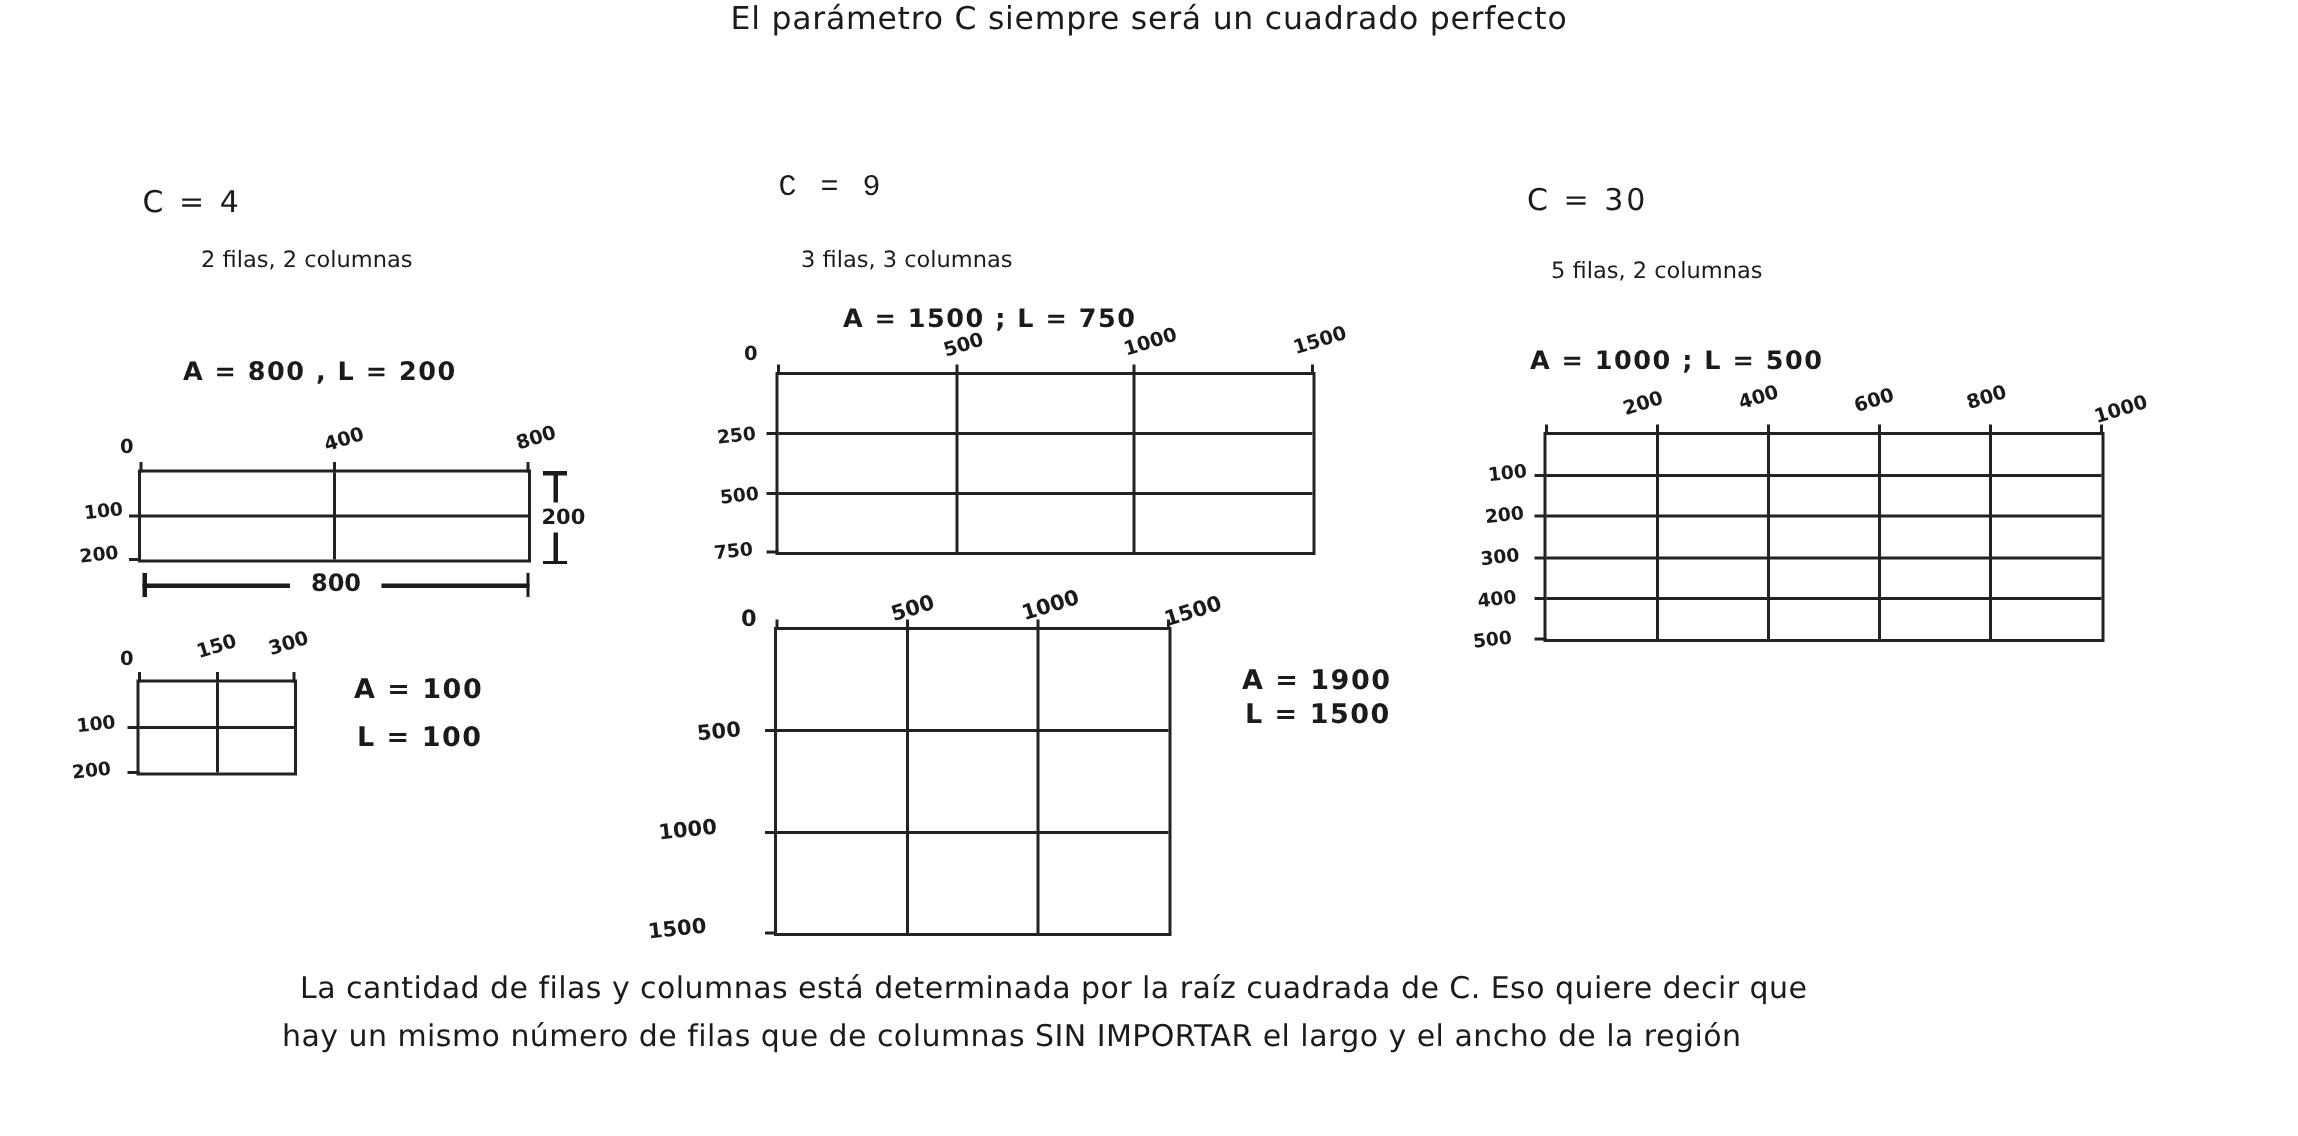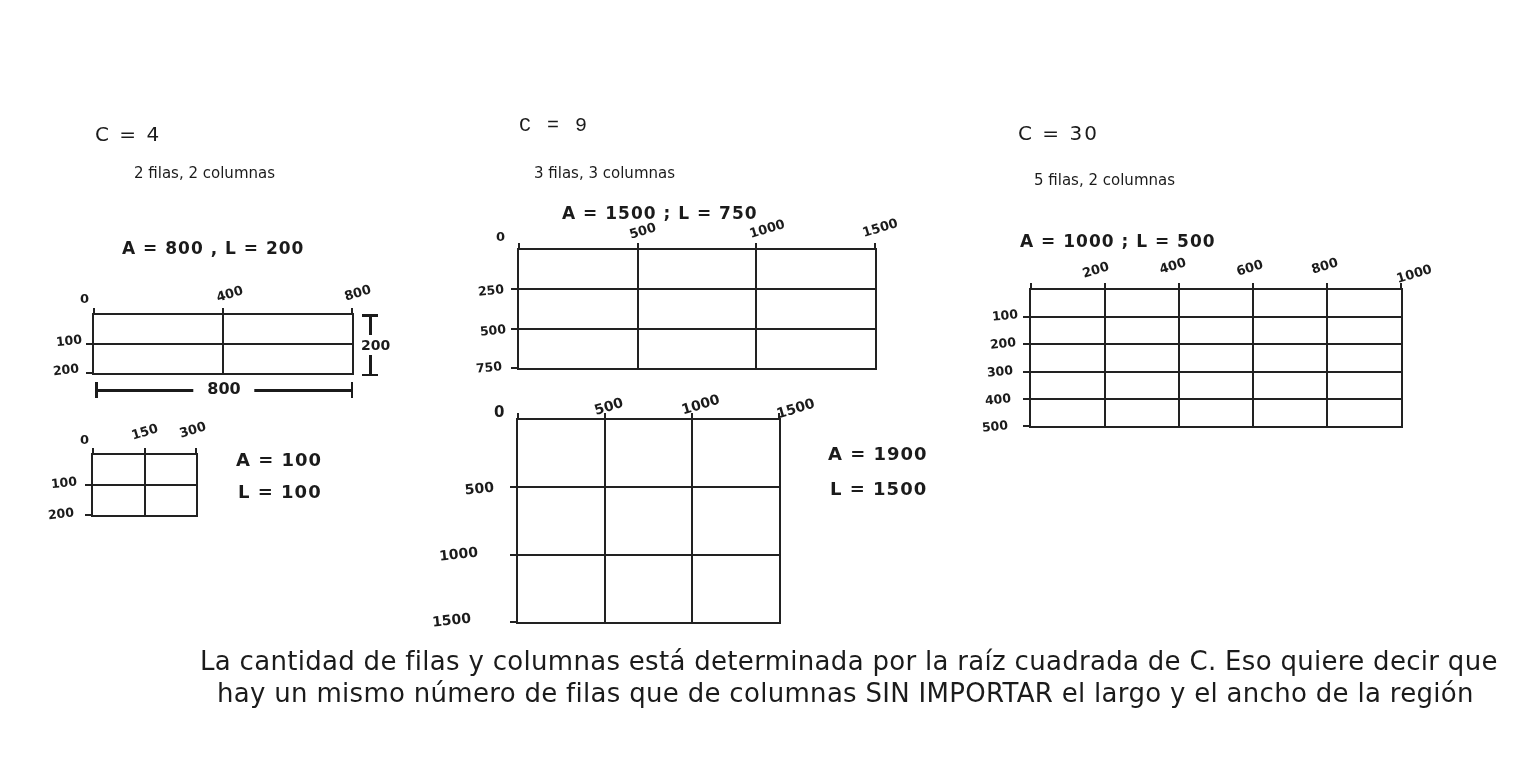--- a/index.html
+++ b/index.html
@@ -8,21 +8,21 @@
     position:relative; width:1532px; height:757px;
     background:#ffffff; overflow:hidden;
     font-family:"DejaVu Sans", sans-serif; color:#1b1b1b;
   }
   .label { position:absolute; white-space:nowrap; color:#1b1b1b; }
   .t-title   { font-size:21px; letter-spacing:0.5px; }
   .t-heading { font-size:20px; letter-spacing:2px; }
   .t-sub     { font-size:15px; }
   .t-params  { font-size:17px; font-weight:bold; letter-spacing:1px; }
   .t-side    { font-size:18px; font-weight:bold; letter-spacing:1px; }
-  .t-footer  { font-size:26px; letter-spacing:0.3px; }
+  .t-footer  { font-size:20px; letter-spacing:0.3px; }
   .t-xtick   { font-size:13px; font-weight:bold; }
   .t-xtick.rot { transform:rotate(-17deg); }
   .t-ytick   { font-size:12.5px; font-weight:bold; text-align:right; transform:rotate(-6deg); }
   .w30{width:30px;} .w36{width:36px;} .w46{width:46px;}
 
   .grid { position:absolute; border:2px solid #222; background:transparent; }
   .grid .vline { position:absolute; top:0; bottom:0; width:2px; background:#222; transform:translateX(-1px); }
   .grid .hline { position:absolute; left:0; right:0; height:2px; background:#222; transform:translateY(-1px); }
   .grid .xtick { position:absolute; top:-7px; height:7px; width:2px; background:#222; transform:translateX(-1px); }
   .grid .ytick { position:absolute; left:-8px; width:8px; height:2px; background:#222; transform:translateY(-1px); }
@@ -39,20 +39,21 @@
   .dim-h .cap-l,.dim-h .cap-r { position:absolute; top:0; width:2.5px; height:16px; background:#1b1b1b; }
   .dim-h .cap-l{ left:0; } .dim-h .cap-r{ right:0; }
   .dim-h .dim-label { position:absolute; left:50%; top:50%; transform:translate(-50%,-58%);
     background:#fff; padding:0 14px; font-size:16px; font-weight:bold; }
 </style>
 </head>
 <body>
 
 <div class="canvas">
 
+  <div class="label t-title" style="left:0; top:38; width:1532px; text-align:center;">El parámetro C siempre será un cuadrado perfecto</div>
 
   <div class="label t-heading" style="left:95px; top:122px;">C = 4</div>
   <div class="label t-sub" style="left:134px; top:164px;">2 filas, 2 columnas</div>
   <div class="label t-params" style="left:94px; top:238px;margin-left:28px;">A = 800 ,   L = 200</div>
 
   <div class="grid" style="left:92px; top:313px; width:262px; height:62px;">
       <div class="vline" style="left: 50%;"></div>
       <div class="hline" style="top: 50%;"></div>
       <div class="xtick" style="left: 0%;"></div>
       <div class="xtick" style="left: 50%;"></div>
@@ -135,21 +136,21 @@
       <div class="ytick" style="top: 100%;"></div>
     </div>
   <div class="label t-xtick" style="left:494px; top:403px; font-size:15px;">0</div>
   <div class="label t-xtick rot" style="left:594px; top:398px; font-size:14px;">500</div>
   <div class="label t-xtick rot" style="left:681px; top:396px; font-size:14px;">1000</div>
   <div class="label t-xtick rot" style="left:776px; top:400px; font-size:14px;">1500</div>
   <div class="label t-ytick w46" style="left:448px; top:481px; font-size:14px;">500</div>
   <div class="label t-ytick w46" style="left:432px; top:546px; font-size:14px;">1000</div>
   <div class="label t-ytick w46" style="left:425px; top:612px; font-size:14px;">1500</div>
   <div class="label t-side" style="left:828px; top:443px;">A = 1900</div>
-  <div class="label t-side" style="left:830px; top:478px;">L = 1500</div>
+  <div class="label t-side" style="left:830px; top:466px;">L = 1500</div>
 
   <div class="label t-heading" style="left:1018px; top:121px;">C = 30</div>
   <div class="label t-sub" style="left:1034px; top:171px;">5 filas, 2 columnas</div>
   <div class="label t-params" style="left:1020px; top:231px;">A = 1000 ;   L = 500</div>
 
   <div class="grid" style="left:1029px; top:288px; width:374px; height:140px;">
       <div class="vline" style="left: 20%;"></div>
       <div class="vline" style="left: 40%;"></div>
       <div class="vline" style="left: 60%;"></div>
       <div class="vline" style="left: 80%;"></div>
@@ -174,15 +175,15 @@
   <div class="label t-xtick rot" style="left:1236px; top:260px;">600</div>
   <div class="label t-xtick rot" style="left:1311px; top:258px;">800</div>
   <div class="label t-xtick rot" style="left:1396px; top:266px;">1000</div>
   <div class="label t-ytick w36" style="left:982px; top:308px;">100</div>
   <div class="label t-ytick w36" style="left:980px; top:336px;">200</div>
   <div class="label t-ytick w36" style="left:977px; top:364px;">300</div>
   <div class="label t-ytick w36" style="left:975px; top:392px;">400</div>
   <div class="label t-ytick w36" style="left:972px; top:419px;">500</div>
 
   <div class="label t-footer" style="left:200px; top:646px;">La cantidad de filas y columnas está determinada por la raíz cuadrada de C. Eso quiere decir que</div>
-  <div class="label t-footer" style="left:217px; top:678px;">hay un mismo número de filas que de columnas SIN IMPORTAR el largo y el ancho de la región</div>
+  <div class="label t-footer" style="left:188px; top:678px;">hay un mismo número de filas que de columnas SIN IMPORTAR el largo y el ancho de la región</div>
 
 </div>
 
 </body></html>

